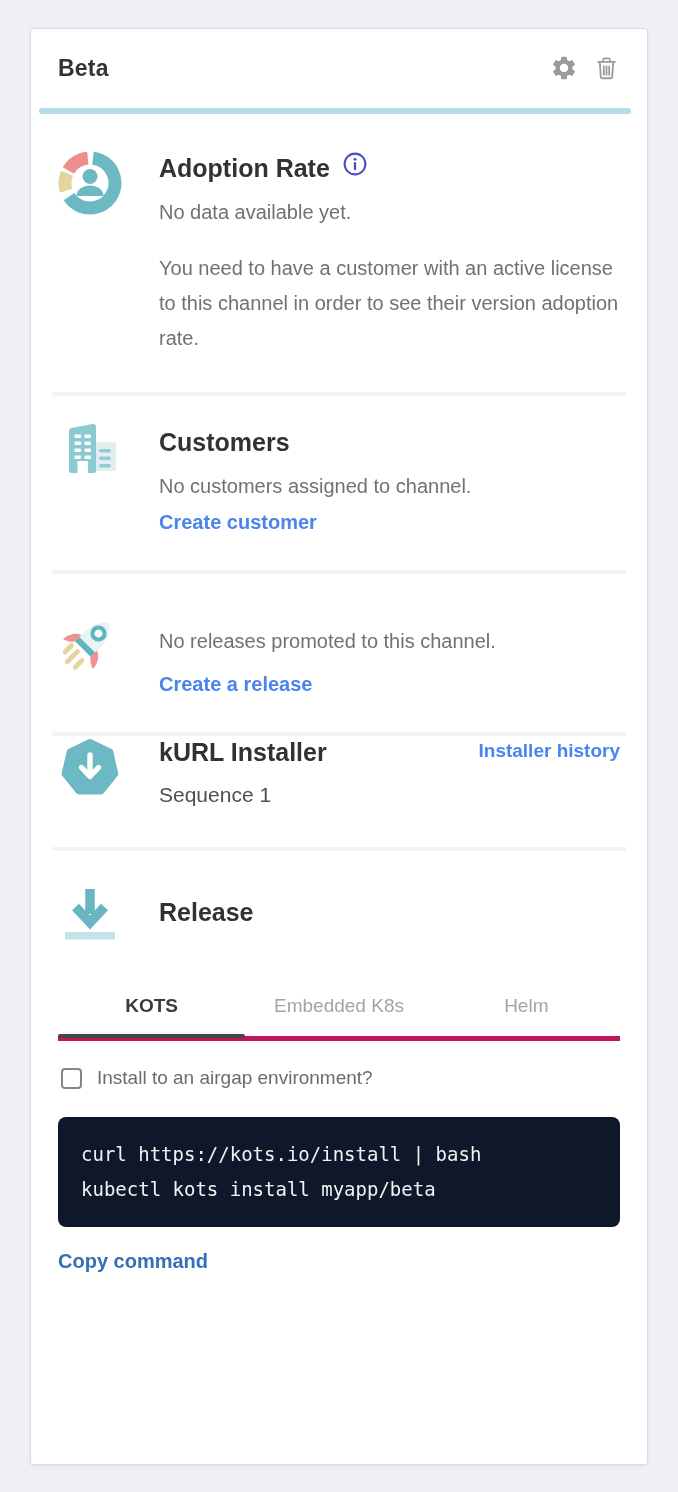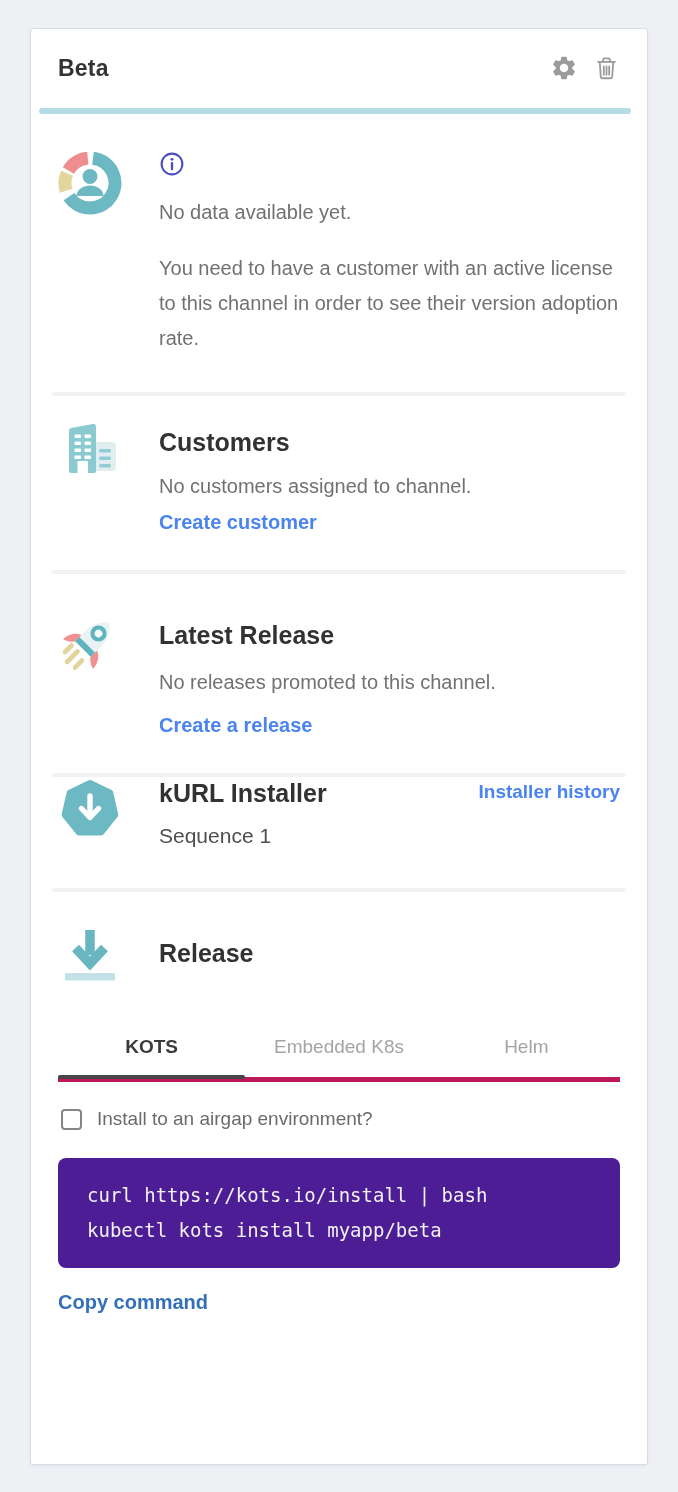--- a/index.html
+++ b/index.html
@@ -93,22 +93,22 @@
   
   .airgap-row{margin-top:26px;display:flex;align-items:center;gap:15px;padding-left:3px;}
   .checkbox{
     width:17px;height:17px;flex:0 0 17px;
     border:2px solid #858585;border-radius:4px;background:#fff;cursor:pointer;
   }
   .airgap-label{color:#6b6b6b;font-size:19px;cursor:default;}
   
   .code-block{
     margin-top:28px;
-    background:#4c1d95;border-radius:8px;
-    padding:20px 29px;
+    background:#0f172a;border-radius:8px;
+    padding:20px 23px;
     font-family:"DejaVu Sans Mono", monospace;
     font-size:19px;line-height:35px;color:#f2f2f2;
     white-space:pre;
   }
   .copy-link{
     display:inline-block;margin-top:23px;
     color:#3470b8;font-size:20px;font-weight:600;text-decoration:none;cursor:pointer;
   }
 </style>
 </head>
@@ -143,20 +143,21 @@
       <svg width="64" height="64" viewBox="0 0 64 64" fill="none">
         <path d="M35 7.2 A25 25 0 1 1 11 45.6" stroke="#6cb9c3" stroke-width="13"></path>
         <path d="M10.4 19.5 A25 25 0 0 1 29.8 7.1" stroke="#ef8e8e" stroke-width="13"></path>
         <path d="M8.2 39.7 A25 25 0 0 1 9.0 22.2" stroke="#e3d69d" stroke-width="13"></path>
         <circle cx="32" cy="25.5" r="7.5" fill="#6cb9c3"></circle>
         <path d="M18.5 45 a13.5 10.5 0 0 1 27 0 Z" fill="#6cb9c3"></path>
       </svg>
     </div>
     <div class="sec-body">
       <h2 class="sec-title">
+        <span>Adoption Rate</span>
         <span>
           <svg width="26" height="26" viewBox="0 0 24 24" fill="none">
             <circle cx="12" cy="12" r="9.6" stroke="#4c4cc2" stroke-width="1.9"></circle>
             <line x1="12" y1="11.3" x2="12" y2="16.8" stroke="#4c4cc2" stroke-width="2.1" stroke-linecap="round"></line>
             <circle cx="12" cy="7.7" r="1.35" fill="#4c4cc2"></circle>
           </svg>
         </span>
       </h2>
       <p class="muted no-data">No data available yet.</p>
       <p class="muted hint">You need to have a customer with an active license to this channel in order to see their version adoption rate.</p>
@@ -206,21 +207,20 @@
           <circle cx="32" cy="20" r="6" fill="#f5fafb" stroke="#5fb4bf" stroke-width="4.2"></circle>
         </g>
         <g stroke="#e2d49b" stroke-width="4.6" stroke-linecap="round">
           <line x1="7" y1="42" x2="13.5" y2="35.5"></line>
           <line x1="9" y1="52" x2="19.5" y2="41.5"></line>
           <line x1="17" y1="57.5" x2="24" y2="50.5"></line>
         </g>
       </svg>
     </div>
     <div class="sec-body">
-      <h2 class="sec-title">Latest Release</h2>
       <p class="muted">No releases promoted to this channel.</p>
       <a class="blue-link">Create a release</a>
     </div>
   </div>
 
   <div class="divider"></div>
 
   
   <div class="section sec-kurl">
     <div class="sec-icon">

